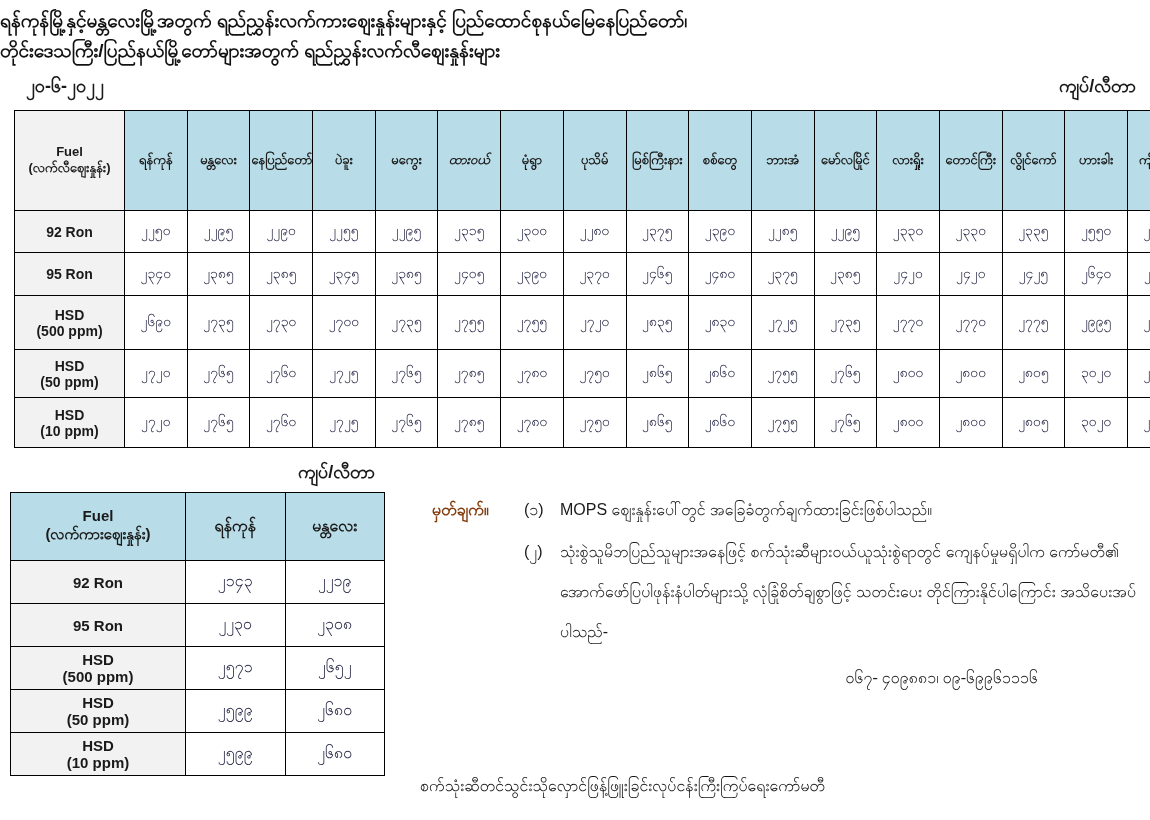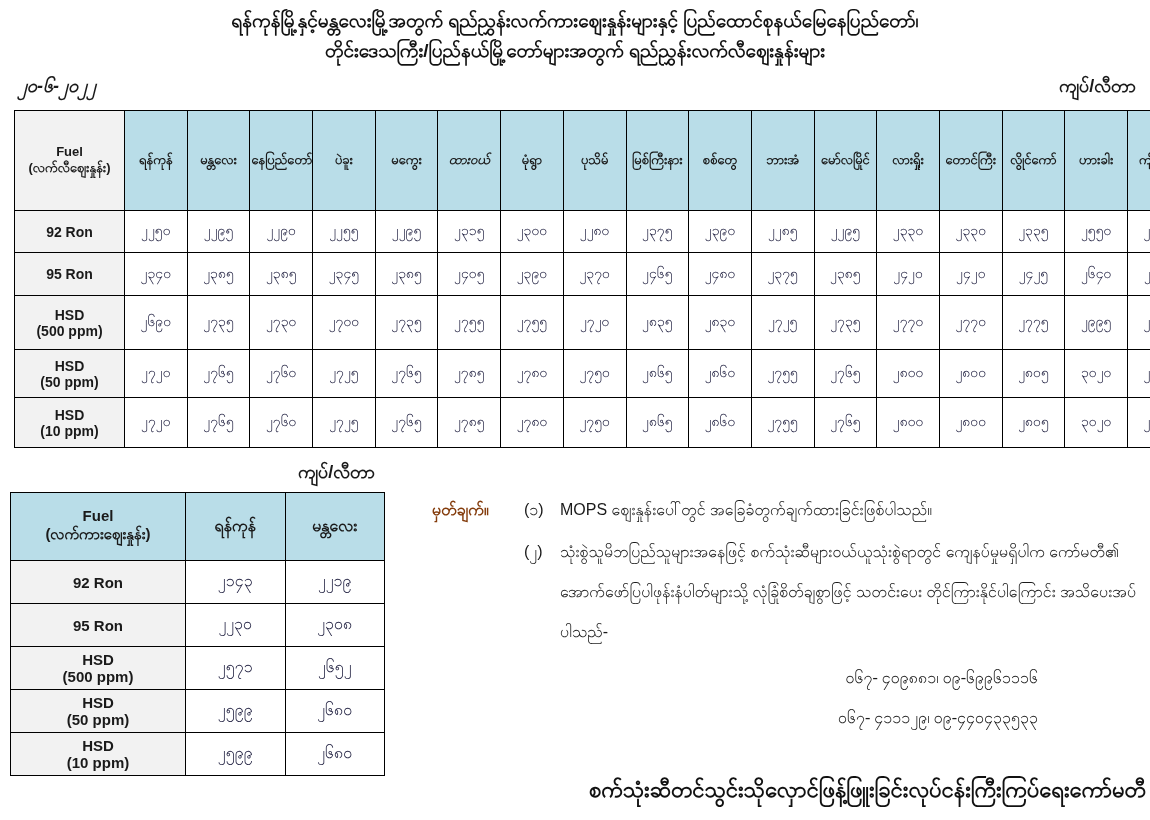--- a/index.html
+++ b/index.html
@@ -1,24 +1,24 @@
 <!DOCTYPE html>
 <html><head>
 <meta charset="utf-8">
 <style>
   html,body{margin:0;padding:0;}
   body{
     width:1150px;height:820px;position:relative;background:#ffffff;
     font-family:"Liberation Sans","DejaVu Sans",sans-serif;color:#1a1a1a;
     overflow:hidden;
   }
-  .title-wrap{position:absolute;top:6px;left:0;width:1150px;text-align:center;}
+  .title-wrap{position:absolute;top:6px;left:0;width:1150px;text-align:left;}
   .title-line{font-weight:bold;font-size:19px;line-height:30px;color:#111;}
   .date-row{position:absolute;top:74px;left:14px;right:14px;height:26px;}
-  .date-label{position:absolute;left:4px;top:0;font-weight:bold;font-size:18px;font-style:italic;}
+  .date-label{position:absolute;left:12px;top:0;font-weight:bold;font-size:18px;}
   .unit-top{position:absolute;right:0;top:0;font-weight:bold;font-size:18px;}
 
   table{border-collapse:collapse;table-layout:fixed;}
   td,th{border:1px solid #000;overflow:hidden;}
 
   
   .big-table{position:absolute;left:14px;top:110px;width:1122px;}
   .big-table th.fuelhead{background:#f2f2f2;font-size:13px;font-weight:bold;}
   .big-table th.city{background:#b9dde8;font-size:13px;font-weight:bold;padding:0 1px;}
   .big-table td.rowlabel{background:#f2f2f2;font-weight:bold;font-size:14px;text-align:center;}
@@ -37,22 +37,22 @@
   
   .notes{position:absolute;left:432px;top:490px;width:714px;font-size:16px;line-height:40px;}
   .note-row{display:flex;align-items:flex-start;}
   .note-label{font-weight:bold;color:#843c0c;flex:0 0 92px;}
   .note-num{flex:0 0 36px;}
   .note-text{flex:1;}
   .note-row2{margin-top:2px;}
   .phones{margin-top:6px;text-align:right;padding-right:108px;line-height:40px;}
   .phone{display:block;font-family:Liberation Serif, serif;}
 
-  .footer{position:absolute;left:420px;top:775px;width:726px;text-align:right;
-    font-weight:bold;font-size:22px;color:#111;}
+  .footer{position:absolute;left:420px;top:775px;width:726px;text-align:left;
+    font-weight:normal;font-size:16px;color:#111;}
 </style>
 </head>
 <body>
 
 <div class="title-wrap">
   <div class="title-line">ရန်ကုန်မြို့နှင့်မန္တလေးမြို့အတွက် ရည်ညွှန်းလက်ကားဈေးနှုန်းများနှင့် ပြည်ထောင်စုနယ်မြေနေပြည်တော်၊</div>
   <div class="title-line">တိုင်းဒေသကြီး/ပြည်နယ်မြို့တော်များအတွက် ရည်ညွှန်းလက်လီဈေးနှုန်းများ</div>
 </div>
 
 <div class="date-row">
@@ -256,17 +256,16 @@
     <span class="note-num">(၁)</span>
     <span class="note-text">MOPS ဈေးနှုန်းပေါ်တွင် အခြေခံတွက်ချက်ထားခြင်းဖြစ်ပါသည်။</span>
   </div>
   <div class="note-row note-row2">
     <span class="note-label"></span>
     <span class="note-num">(၂)</span>
     <span class="note-text">သုံးစွဲသူမိဘပြည်သူများအနေဖြင့် စက်သုံးဆီများဝယ်ယူသုံးစွဲရာတွင် ကျေနပ်မှုမရှိပါက ကော်မတီ၏ အောက်ဖော်ပြပါဖုန်းနံပါတ်များသို့ လုံခြုံစိတ်ချစွာဖြင့် သတင်းပေး တိုင်ကြားနိုင်ပါကြောင်း အသိပေးအပ်ပါသည်-</span>
   </div>
   <div class="phones">
     <span class="phone">၀၆၇- ၄၀၉၈၈၁၊ ၀၉-၆၉၉၆၁၁၁၆</span>
-    <span class="phone">၀၆၇- ၄၁၁၁၂၉၊ ၀၉-၄၄၀၄၃၃၅၃၃</span>
   </div>
 </div>
 
 <div class="footer">စက်သုံးဆီတင်သွင်းသိုလှောင်ဖြန့်ဖြူးခြင်းလုပ်ငန်းကြီးကြပ်ရေးကော်မတီ</div>
 
 </body></html>

